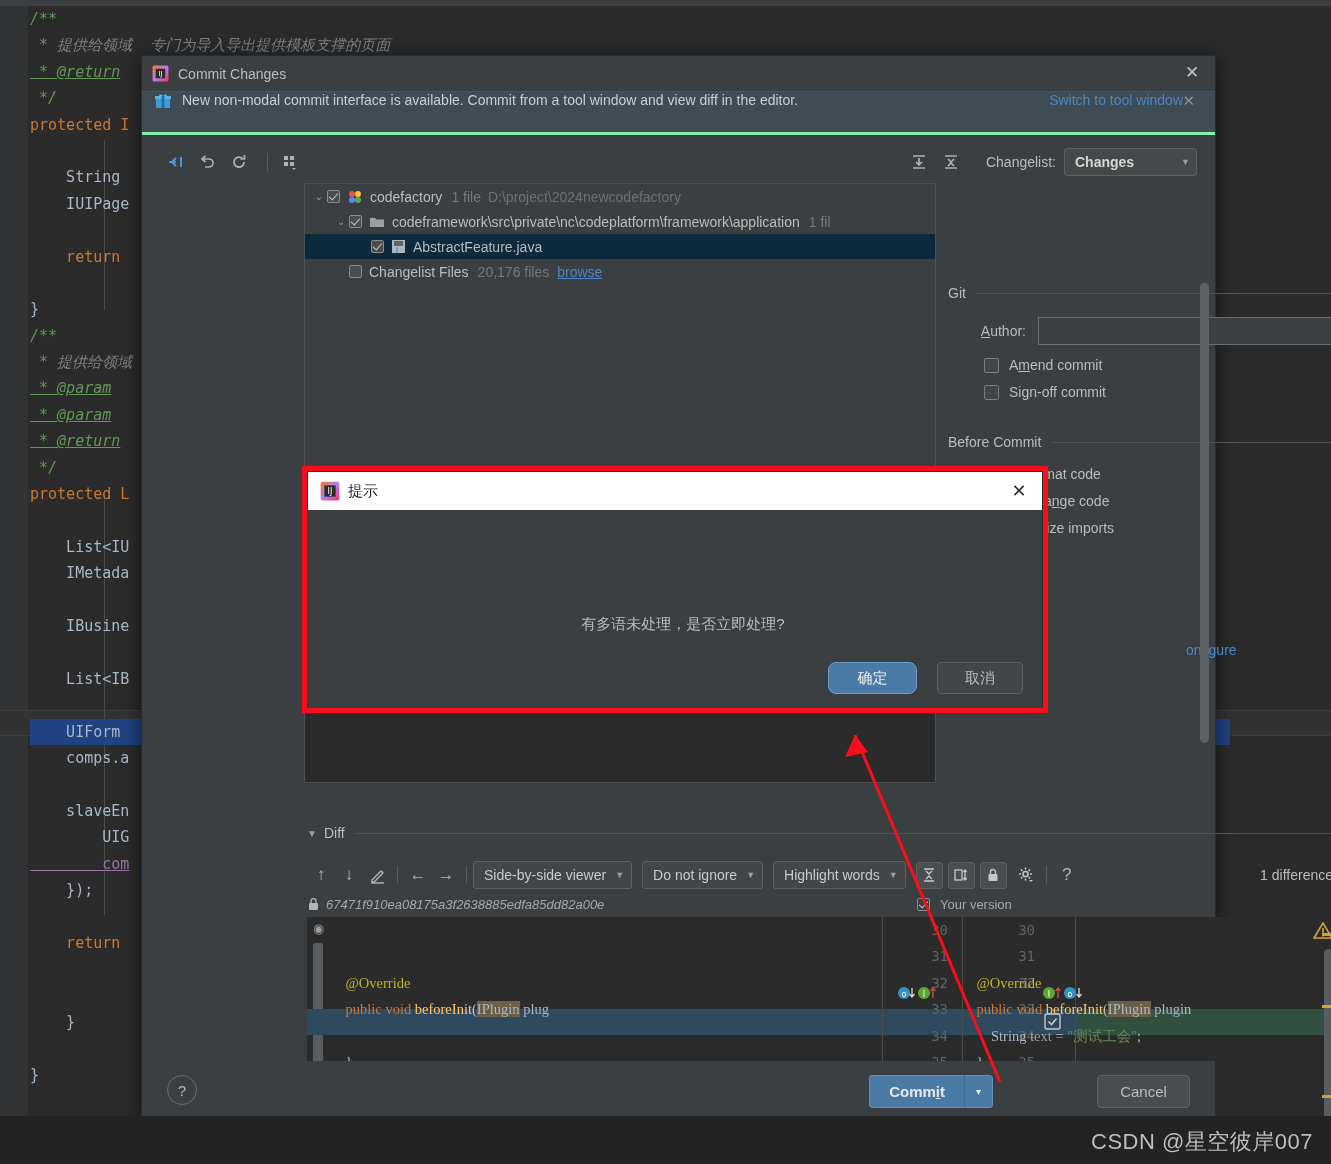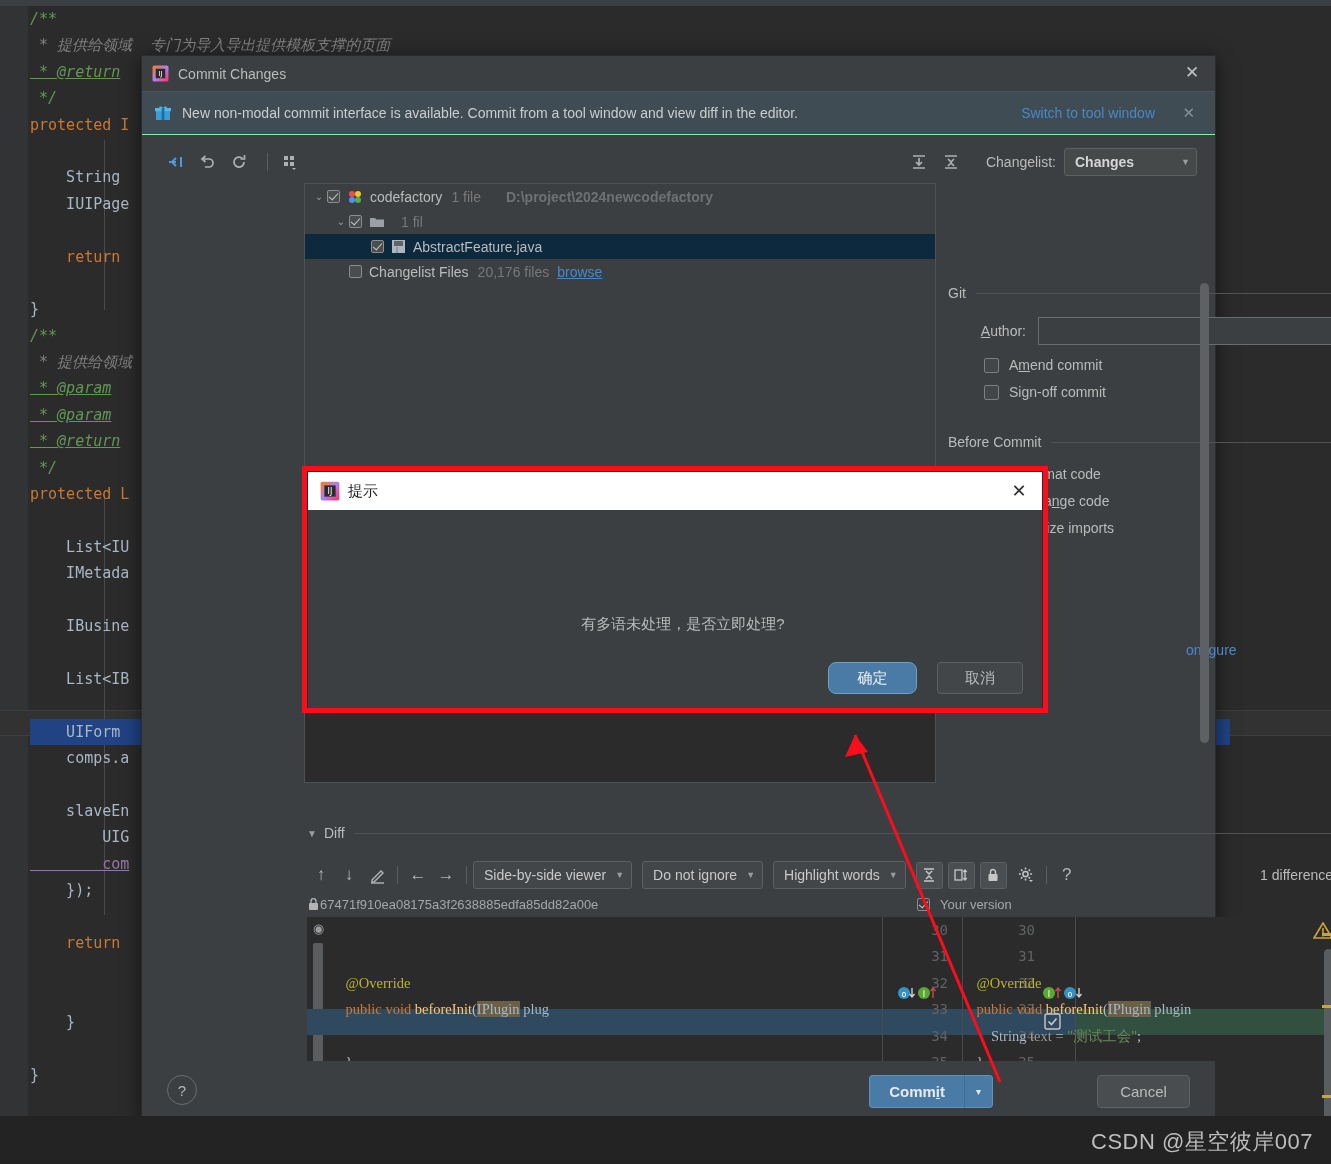--- a/index.html
+++ b/index.html
@@ -40,26 +40,26 @@
     position:absolute;left:141px;top:55px;width:1075px;height:1065px;
     background:#3c3f41; border:1px solid #2b2b2b;
     box-shadow:0 3px 18px rgba(0,0,0,.55);
   }
   .cd-title{height:35px;background:#3c3f41;display:flex;align-items:center;padding:0 10px;position:relative;}
   .cd-title .ij-logo{width:17px;height:17px;margin-right:9px;}
   .cd-title .t{color:#bbbbbb;font-size:14px;}
   .cd-close{position:absolute;right:14px;top:8px;width:18px;height:18px;color:#c0c0c0;font-size:17px;line-height:18px;text-align:center;cursor:default;}
 
   .cd-notif{
-    height:44px;background:#3f4c53;display:flex;align-items:center;padding:0 12px;position:relative;
-    border-top:1px solid #4a5459;border-bottom:1px solid #86efac;
+    height:44px;background:#3f4c53;display:flex;padding:0 12px;position:relative;
+    border-top:1px solid #4a5459;border-bottom:3px solid #86efac;
   }
   .cd-notif .gift{margin-right:10px;}
   .cd-notif .msg{color:#c9cdd0;font-size:14px;}
-  .cd-notif .link{position:absolute;right:60px;color:#4b87c7;font-size:14px;cursor:pointer;}
+  .cd-notif .link{position:absolute;right:32px;color:#4b87c7;font-size:14px;cursor:pointer;}
   .cd-notif .x{position:absolute;right:20px;color:#8a9196;font-size:15px;cursor:pointer;}
 
   .cd-body{position:relative;height:986px;background:#3c3f41;}
 
   
   .tb{position:absolute;left:20px;top:8px;width:1035px;height:38px;display:flex;align-items:center;}
   .tb-ico{width:26px;height:26px;margin-right:6px;display:flex;align-items:center;justify-content:center;cursor:default;}
   .tb-sep{width:1px;height:18px;background:#5a5d5f;margin:0 9px;}
   .tb-spacer{flex:1;}
   .tb-lbl{color:#bbbbbb;font-size:14px;margin:0 8px 0 16px;}
@@ -76,21 +76,21 @@
     position:absolute;left:162px;top:48px;width:632px;height:330px;background:#3c3f41;
     border:1px solid #4e5254;overflow:hidden;
   }
   .tr{height:25px;display:flex;align-items:center;padding-left:6px;font-size:14px;white-space:nowrap;}
   .tr.selected{background:#0d293e;}
   .twist{width:16px;color:#9a9c9d;font-size:10px;text-align:center;}
   .cbx{width:13px;height:13px;border:1px solid #8c8c8c;background:#4a4d4e;margin-right:7px;border-radius:2px;position:relative;flex:none;}
   .cbx.on:after{content:"";position:absolute;left:3px;top:0px;width:4px;height:8px;border:solid #c8c8c8;border-width:0 1.6px 1.6px 0;transform:rotate(42deg);}
   .tlabel{color:#bbbbbb;}
   .tdim{color:#787878;margin-left:9px;}
-  .tdim2{color:#6e7174;margin-left:25px;font-weight:bold;}
+  .tdim2{color:#6e7174;margin-left:7px;}
   .tlink{color:#4b87c7;text-decoration:underline;margin-left:8px;cursor:pointer;}
   .tree-hscroll{position:absolute;left:10px;bottom:6px;width:610px;height:7px;background:#4e5254;border-radius:4px;}
 
   .branch{position:absolute;left:175px;top:388px;font-size:14px;color:#9a9c9d;display:flex;align-items:center;}
   .branch .bn{margin-left:10px;color:#a6a6a6;}
   .branch .mod{margin-left:26px;color:#6a98c8;}
 
   .cm-head{position:absolute;left:162px;top:432px;width:632px;display:flex;align-items:center;}
   .cm-head .t{color:#bbbbbb;font-size:14px;}
   .cm-head .rule{flex:1;height:1px;background:#4f5355;margin:0 10px;}
@@ -125,21 +125,21 @@
   .dtb-sep{width:1px;height:18px;background:#5a5d5f;margin:0 6px;}
   .dcombo{
     height:28px;background:#434649;border:1px solid #5e6163;border-radius:3px;
     display:flex;align-items:center;padding:0 7px 0 10px;color:#c9c9c9;font-size:14px;margin-right:10px;cursor:default;
   }
   .dcombo .arr{color:#9a9c9d;font-size:9px;margin-left:9px;}
   .sqbtn{width:27px;height:27px;background:#4b4e50;border:1px solid #5c5f61;border-radius:3px;display:flex;align-items:center;justify-content:center;margin-right:5px;cursor:default;}
   .dtb-right{margin-left:auto;color:#bbbbbb;font-size:14px;padding-right:6px;}
 
   .dmeta{position:absolute;left:165px;top:758px;width:1032px;height:22px;display:flex;align-items:center;font-size:13px;color:#a6a6a6;}
-  .dmeta .hash{}
+  .dmeta .hash{margin-left:6px;font-style:italic;}
   .dmeta .ver{position:absolute;left:610px;display:flex;align-items:center;}
   .dmeta .vcb{width:13px;height:13px;border:1px solid #8c8c8c;border-radius:2px;margin-right:10px;position:relative;}
   .dmeta .vcb:after{content:"";position:absolute;left:3px;top:0px;width:4px;height:8px;border:solid #c8c8c8;border-width:0 1.5px 1.5px 0;transform:rotate(42deg);}
 
   .dpane{position:absolute;left:165px;top:782px;width:1032px;height:252px;background:#2b2b2b;overflow:hidden;}
   .dp-eye{position:absolute;left:6px;top:4px;color:#9a9c9d;font-size:13px;}
   .dp-leftbar{position:absolute;left:6px;top:26px;width:10px;height:190px;background:#5a5d5f;border-radius:2px;}
   .dp-leftmark{position:absolute;left:2px;top:103px;width:18px;height:2px;background:#4b87c7;}
   .dcode{
     position:absolute;font-family:Liberation Serif, serif;
@@ -306,20 +306,21 @@
           <span class="tdim2">D:\project\2024newcodefactory</span>
         </div>
         <div class="tr" style="padding-left: 28px;">
           <span class="twist">⌄</span>
           <span class="cbx on"></span>
           <span style="margin-right:7px;display:flex;">
             <svg width="16" height="14" viewBox="0 0 16 14">
               <path d="M1 3h5l1.4 1.6H15V12H1z" fill="#9aa0a6"></path>
             </svg>
           </span>
+          <span class="tlabel">codeframework\src\private\nc\codeplatform\framework\application</span>
           <span class="tdim">1 fil</span>
         </div>
         <div class="tr selected" style="padding-left: 50px;">
           <span class="twist"></span>
           <span class="cbx on"></span>
           <span style="margin-right:7px;display:flex;">
             <svg width="15" height="16" viewBox="0 0 15 16">
               <rect x="1" y="1" width="13" height="13" fill="#b0b5ba"></rect>
               <rect x="3" y="2" width="9" height="5" fill="#5e6467"></rect>
               <text x="5" y="13" font-size="7" fill="#3a6fa8" font-family="DejaVu Sans">J</text>

